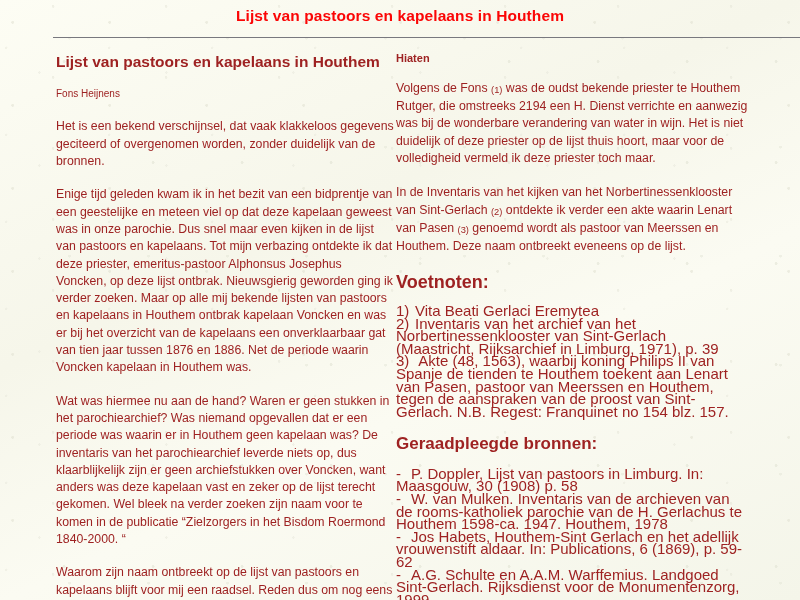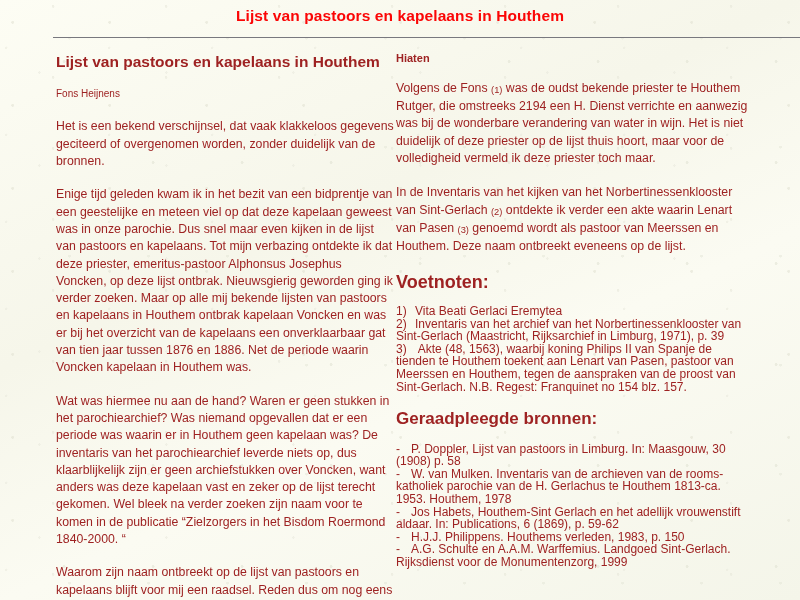--- a/index.html
+++ b/index.html
@@ -106,21 +106,21 @@
   }
 
   .notes-head {
     font-size: 18px;
     font-weight: bold;
     margin: 2px 0 11px 0;
     line-height: 1.2;
   }
 
   .small-list {
-    font-size: 12px;
+    font-size: 15px;
     line-height: 12.6px;
     margin: 0 0 16px 0;
     width: 352px;
   }
 
   .small-list .li {
     margin: 0;
     padding: 0;
     text-indent: 0;
   }
@@ -173,21 +173,20 @@
     <div class="small-list">
       <div class="li"><span class="fn-num">1)</span><span>Vita Beati Gerlaci Eremytea</span></div>
       <div class="li"><span class="fn-num">2)</span><span>Inventaris van het archief van het Norbertinessenklooster van Sint-Gerlach (Maastricht, Rijksarchief in Limburg, 1971), p. 39</span></div>
       <div class="li"><span class="fn-num">3)</span><span> Akte (48, 1563), waarbij koning Philips II van Spanje de tienden te Houthem toekent aan Lenart van Pasen, pastoor van Meerssen en Houthem, tegen de aanspraken van de proost van Sint-Gerlach. N.B. Regest: Franquinet no 154 blz. 157.</span></div>
     </div>
 
     <h2 class="sources-head">Geraadpleegde bronnen:</h2>
 
     <div class="small-list">
       <div class="li"><span class="src-dash">-</span><span>P. Doppler, Lijst van pastoors in Limburg. In: Maasgouw, 30 (1908) p. 58</span></div>
-      <div class="li"><span class="src-dash">-</span><span>W. van Mulken. Inventaris van de archieven van de rooms-katholiek parochie van de H. Gerlachus te Houthem 1813-ca. 1953. Houthem, 1978</span></div>
+      <div class="li"><span class="src-dash">-</span><span>W. van Mulken. Inventaris van de archieven van de rooms-katholiek parochie van de H. Gerlachus te Houthem 1598-ca. 1947. Houthem, 1978</span></div>
       <div class="li"><span class="src-dash">-</span><span>Jos Habets, Houthem-Sint Gerlach en het adellijk vrouwenstift aldaar. In: Publications, 6 (1869), p. 59-62</span></div>
-      <div class="li"><span class="src-dash">-</span><span>H.J.J. Philippens. Houthems verleden, 1983, p. 150</span></div>
       <div class="li"><span class="src-dash">-</span><span>A.G. Schulte en A.A.M. Warffemius. Landgoed Sint-Gerlach. Rijksdienst voor de Monumentenzorg, 1999</span></div>
 
     </div>
   </div>
 
 </div>
 
 </body></html>

